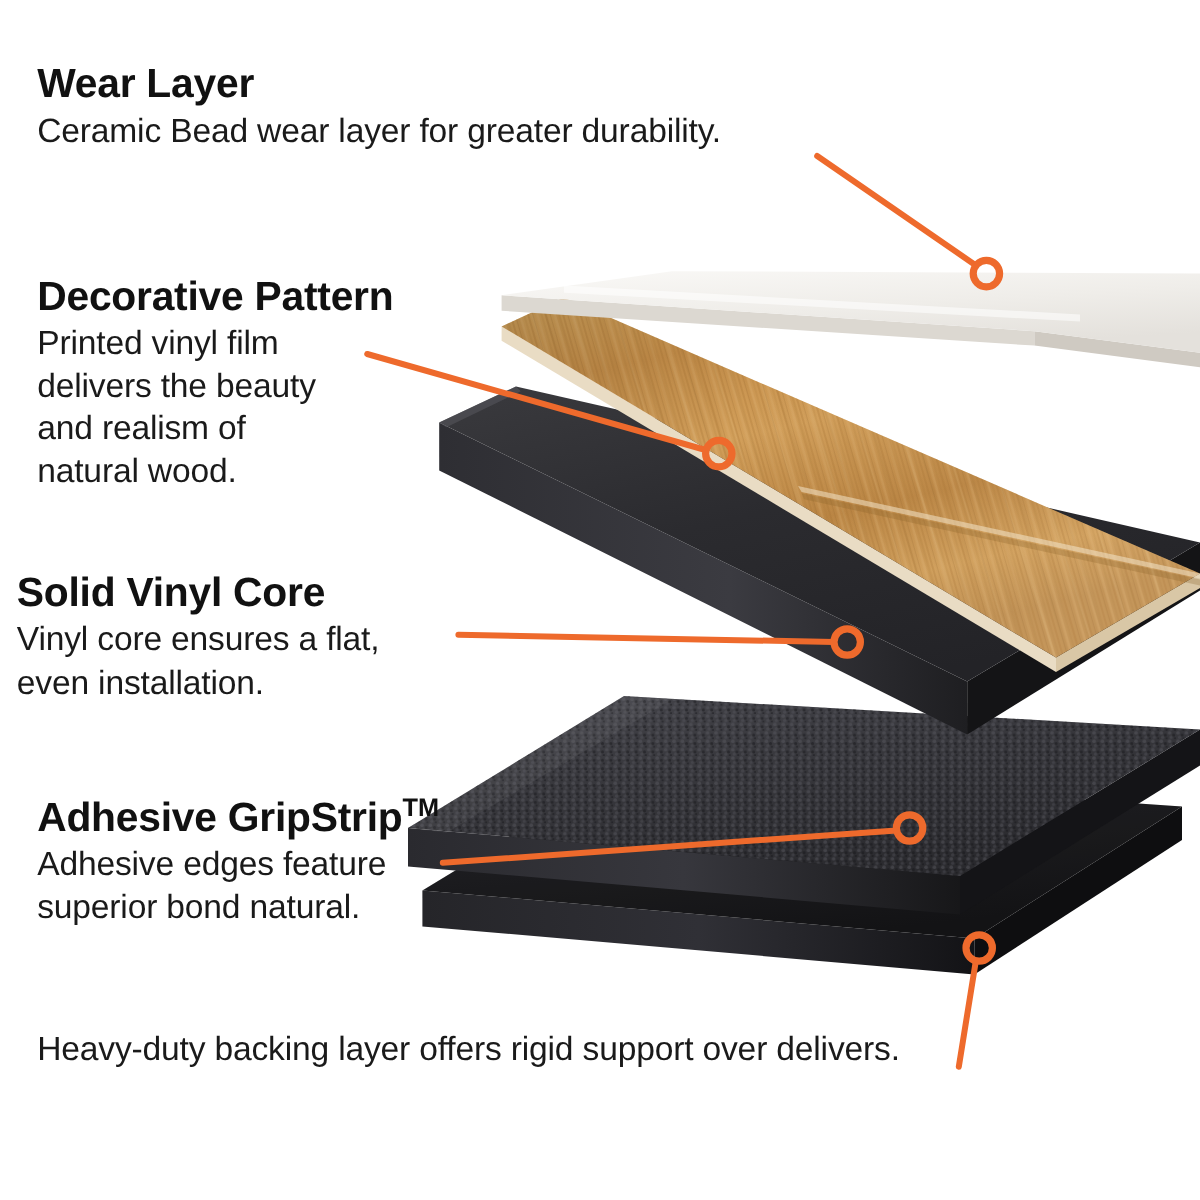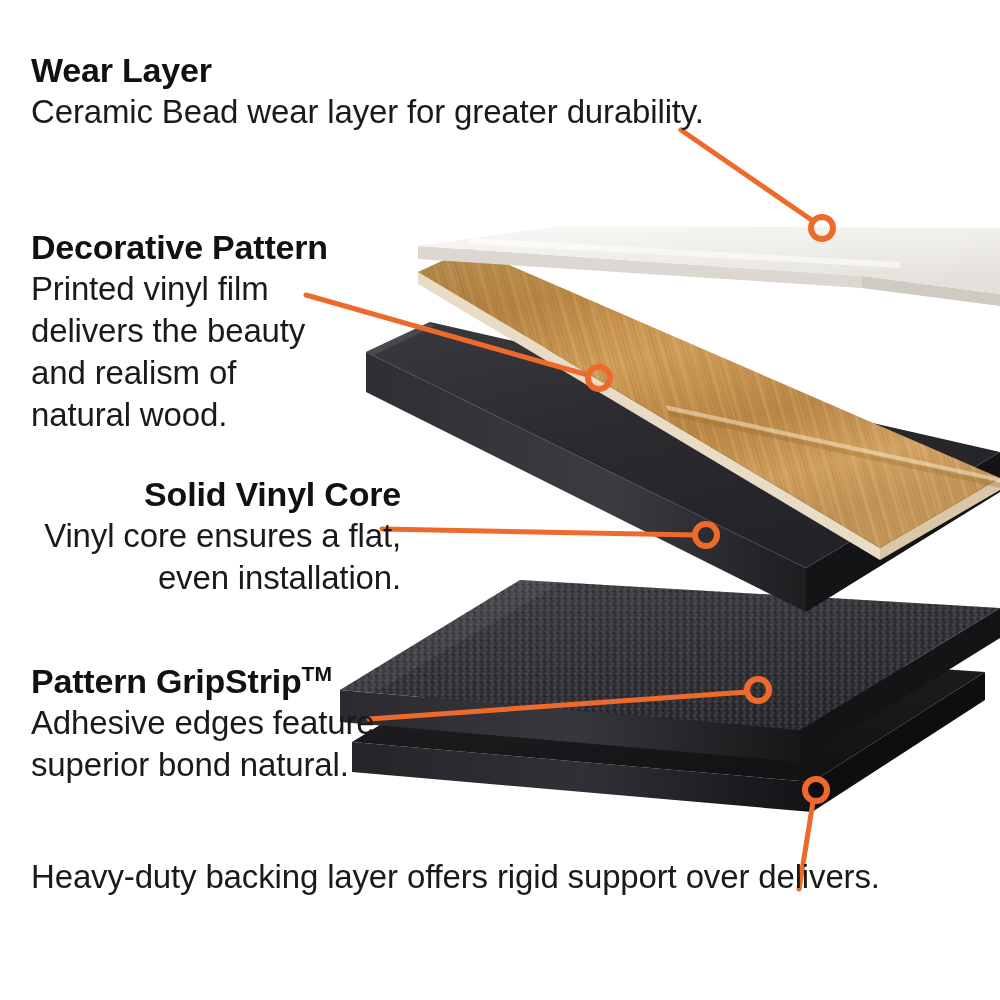--- a/index.html
+++ b/index.html
@@ -33,32 +33,32 @@
     white-space: nowrap;
     color: #111111;
   }
   .callout-title .tm {
     font-size: 0.62em;
     vertical-align: super;
     font-weight: bold;
     letter-spacing: 0;
   }
   .callout-body {
-    font-size: 33px;
+    font-size: 28px;
     font-weight: normal;
     line-height: 1.27;
     margin: 0;
     color: #1a1a1a;
     white-space: pre-line;
     letter-spacing: -0.15px;
   }
 
   #callout-wear      { left: 31px;  top: 51px;  width: 680px; }
   #callout-deco      { left: 31px;  top: 207px; width: 300px; margin-top: 21px; }
-  #callout-core      { left: 31px;  top: 475px; width: 370px; text-align: right; }
+  #callout-core      { left: 14px;  top: 475px; width: 370px; }
   #callout-grip      { left: 31px;  top: 662px; width: 380px; }
   #callout-backing   { left: 31px;  top: 856px; width: 900px; }
 
   
   #artwork {
     position: absolute;
     left: 0;
     top: 0;
     width: 1000px;
     height: 1000px;
@@ -247,21 +247,21 @@
 natural wood.</div>
   </div>
 
   <div class="callout" id="callout-core">
     <div class="callout-title">Solid Vinyl Core</div>
     <div class="callout-body">Vinyl core ensures a flat,
 even installation.</div>
   </div>
 
   <div class="callout" id="callout-grip">
-    <div class="callout-title"><span>Pattern GripStrip</span><span class="tm">TM</span></div>
+    <div class="callout-title"><span>Adhesive GripStrip</span><span class="tm">TM</span></div>
     <div class="callout-body">Adhesive edges feature
 superior bond natural.</div>
   </div>
 
   <div class="callout" id="callout-backing">
     <div class="callout-body">Heavy-duty backing layer offers rigid support over delivers.</div>
   </div>
 
 </div>
 

